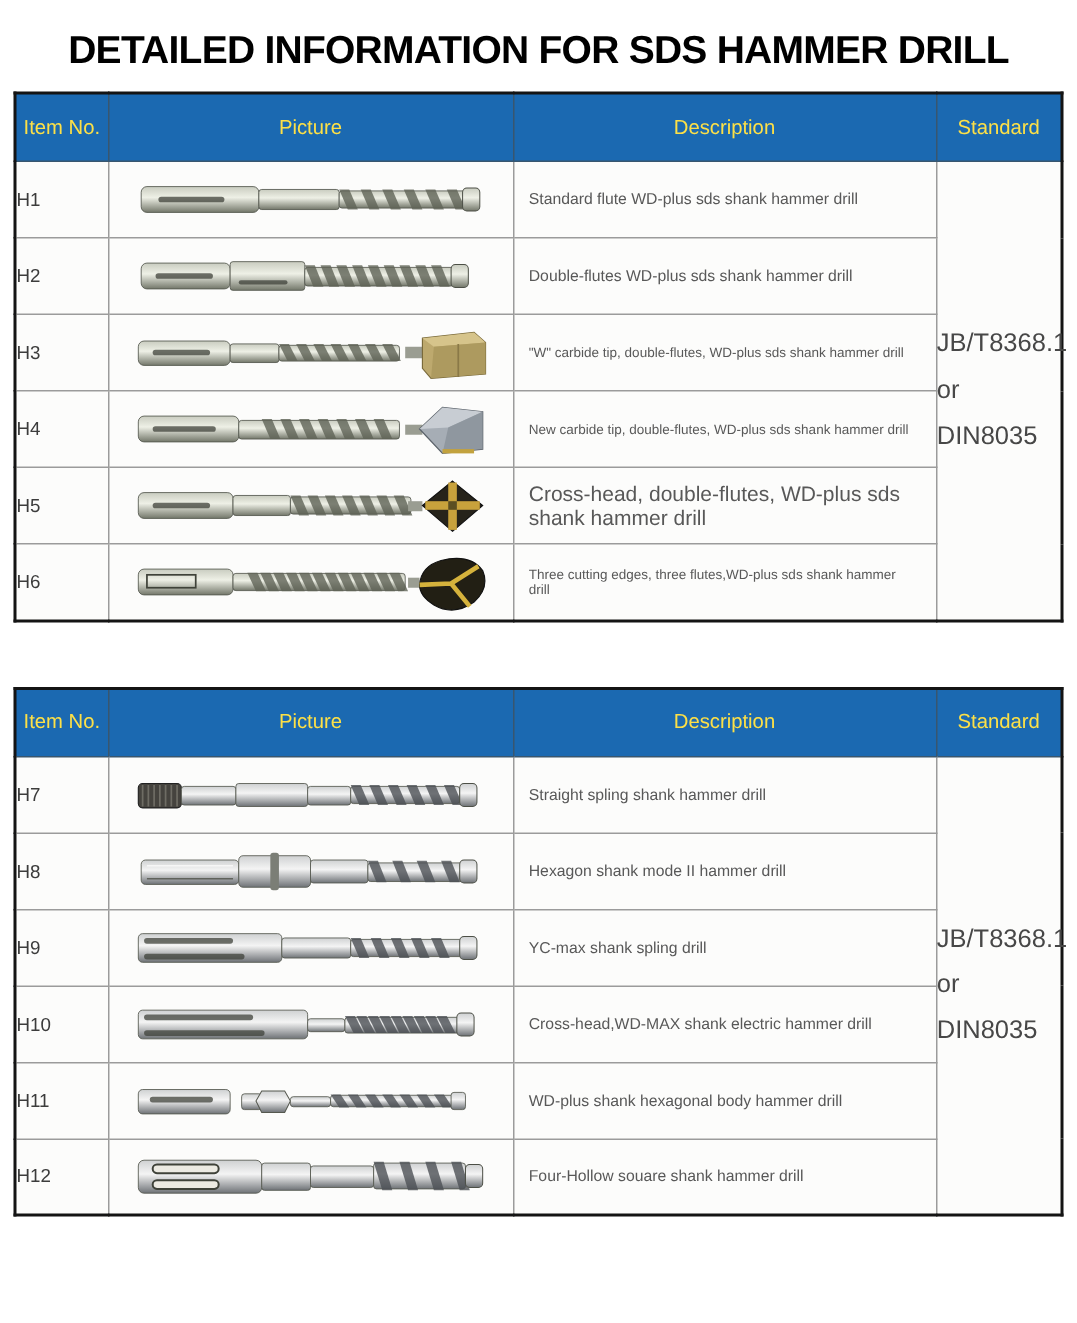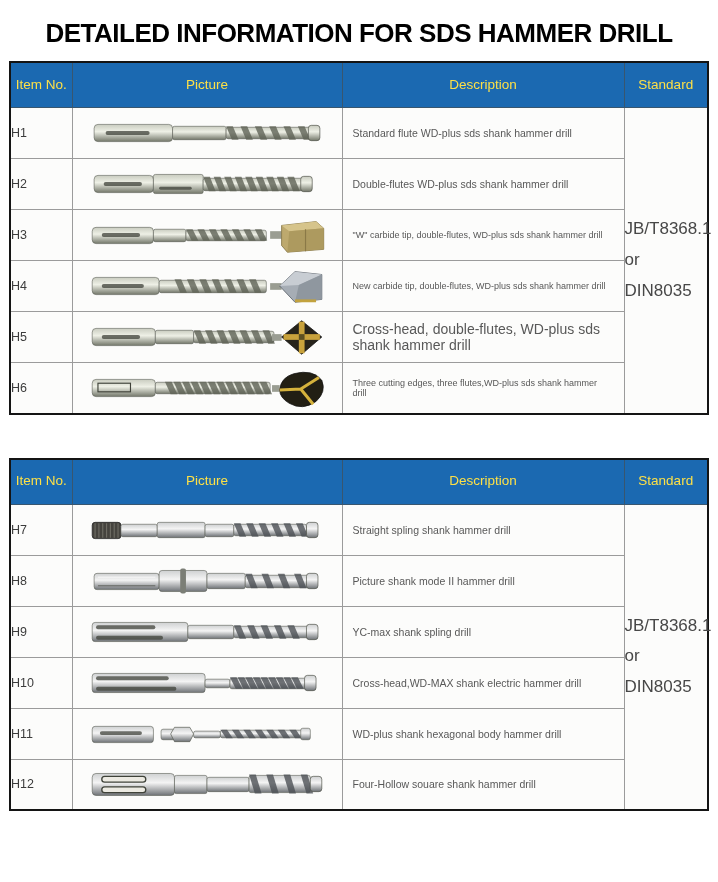--- a/index.html
+++ b/index.html
@@ -320,21 +320,21 @@
             <rect x="102" y="10" width="6" height="26" rx="2" fill="#7b7e76"></rect>
             <rect x="130" y="15" width="40" height="16" rx="2" fill="url(#m8)" stroke="#55584f" stroke-width="0.6"></rect>
             <rect x="170" y="17" width="66" height="13" rx="2" fill="url(#m8)" stroke="#55584f" stroke-width="0.6"></rect>
             <polygon points="170,15.5 177,15.5 183,30.5 176,30.5" fill="#4c5055" opacity="0.8"></polygon>
             <polygon points="187,15.5 194,15.5 200,30.5 193,30.5" fill="#4c5055" opacity="0.8"></polygon>
             <polygon points="204,15.5 211,15.5 217,30.5 210,30.5" fill="#4c5055" opacity="0.8"></polygon>
             <polygon points="221,15.5 228,15.5 234,30.5 227,30.5" fill="#4c5055" opacity="0.8"></polygon>
             <rect x="234" y="15" width="12" height="16" rx="3" fill="url(#m8)" stroke="#4c4f46" stroke-width="0.7"></rect>
           </svg>
         </td>
-        <td class="desc-cell">Picture shank mode II hammer drill</td>
+        <td class="desc-cell">Hexagon shank mode II hammer drill</td>
       </tr>
       <tr class="datarow">
         <td class="item-cell">H9</td>
         <td class="picture-cell">
           <svg viewBox="0 0 260 46" width="252" height="44">
   <defs>
     <linearGradient id="m9" x1="0" y1="0" x2="0" y2="1">
       <stop offset="0%" stop-color="#cfd1d2"></stop>
                 <stop offset="42%" stop-color="#f4f4f4"></stop>
       <stop offset="100%" stop-color="#6e7276"></stop>

